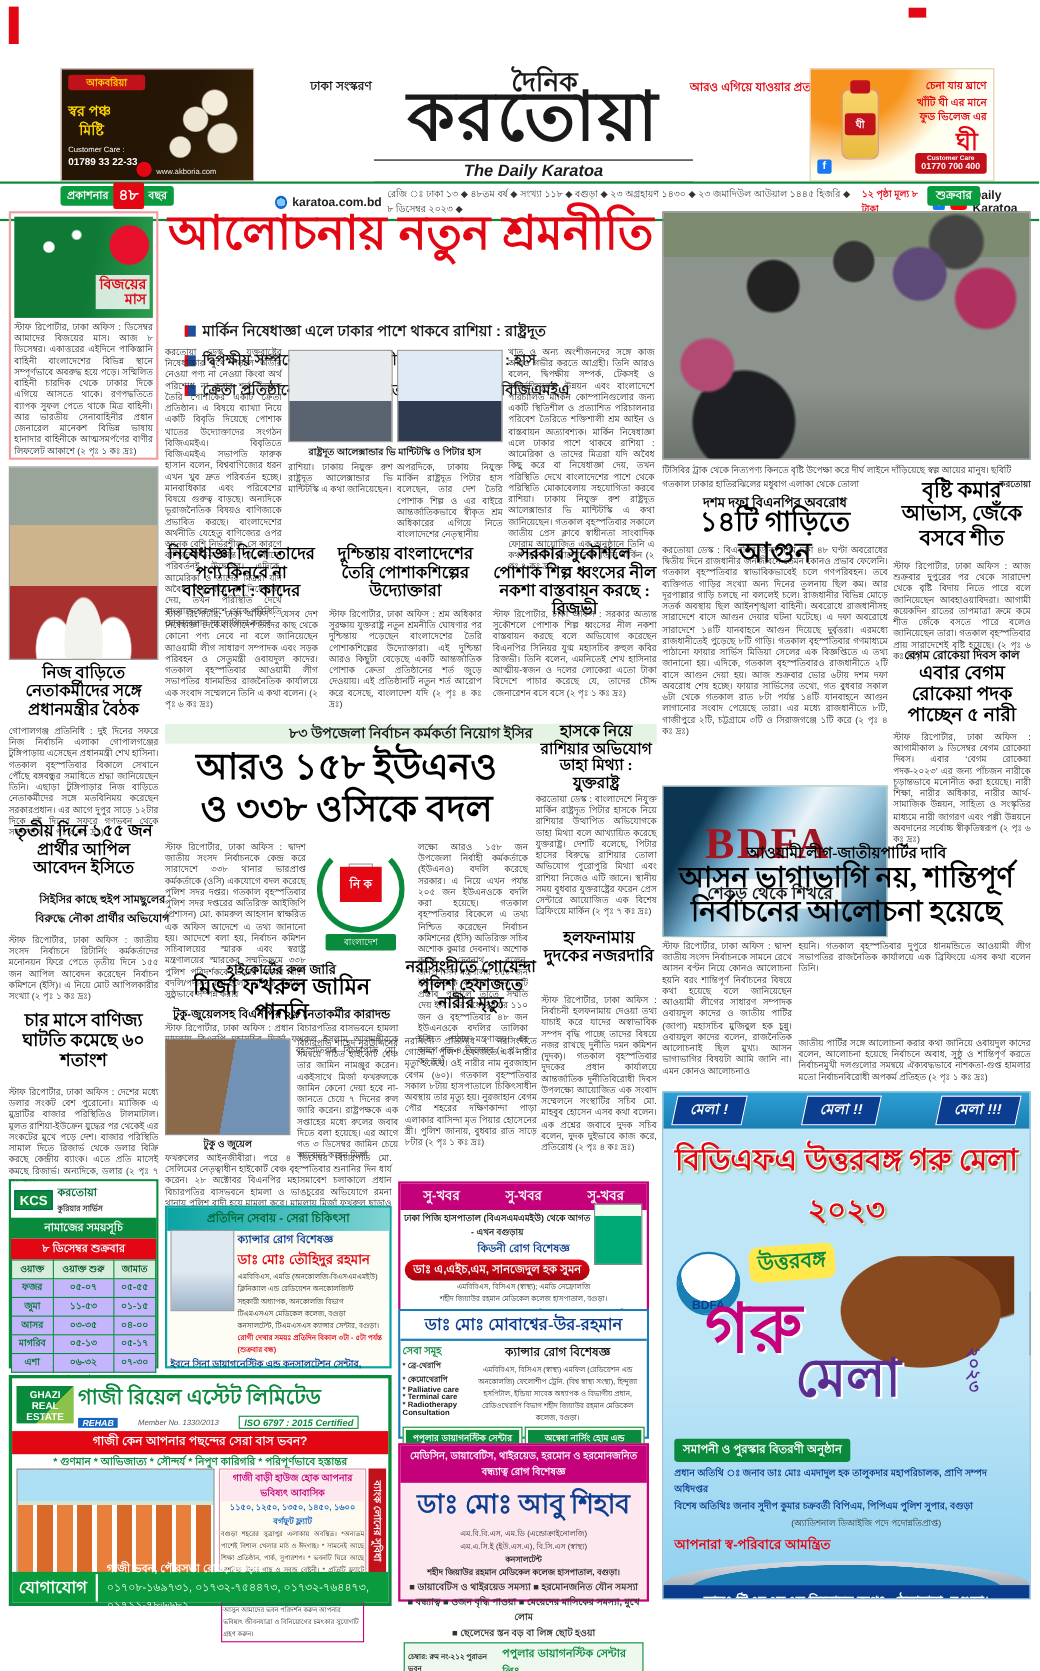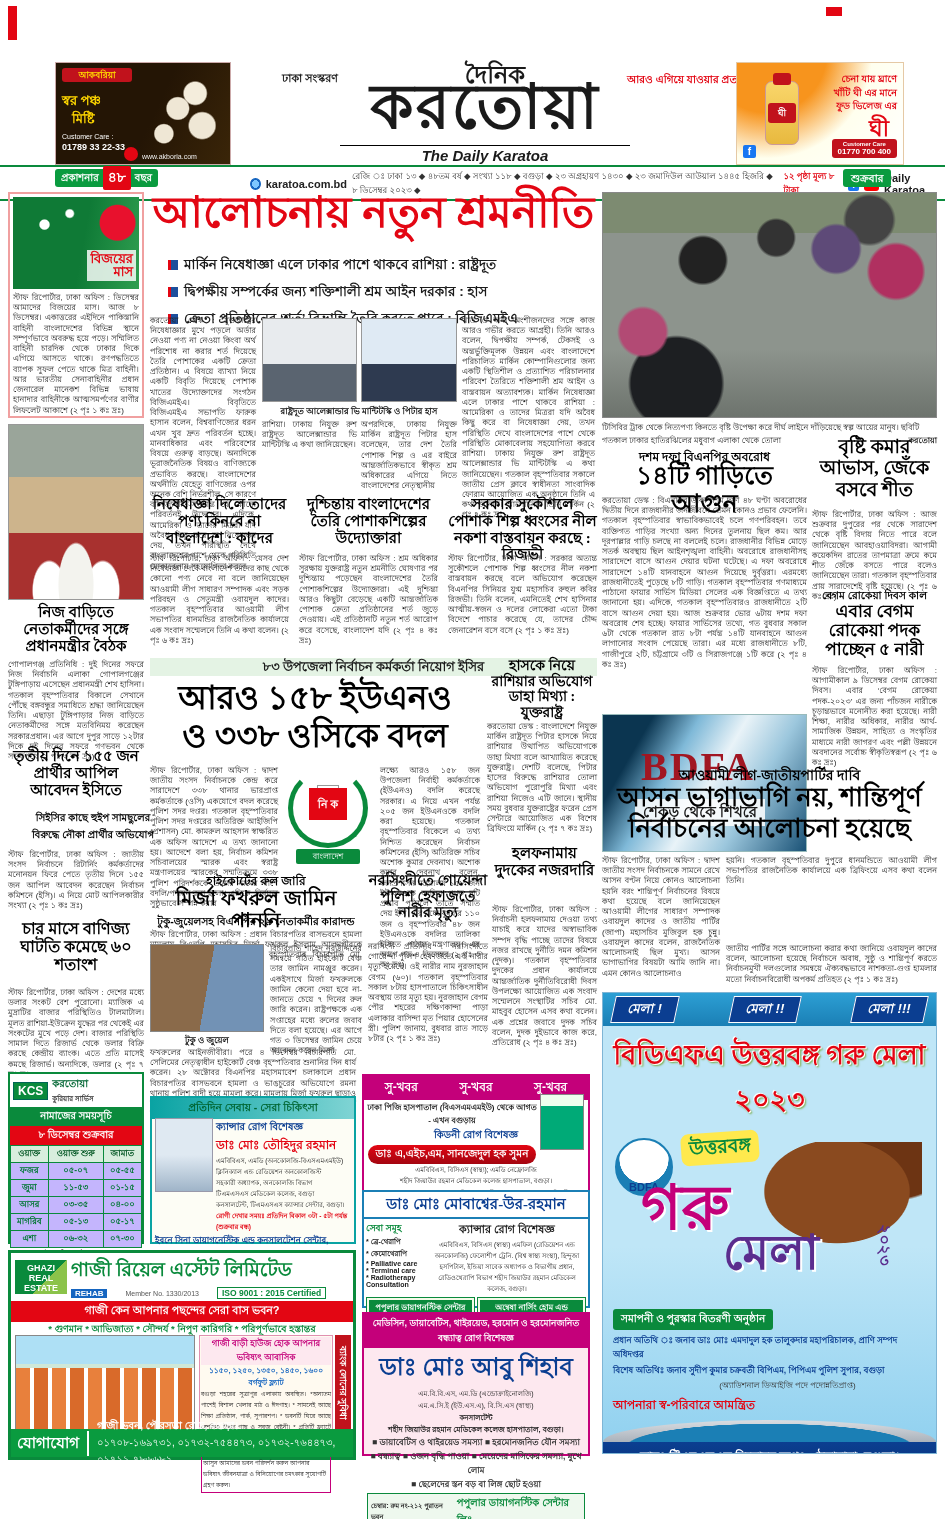--- a/index.html
+++ b/index.html
@@ -238,21 +238,21 @@
             <td>০৭-৩০</td>
           </tr>
       </tbody>
     </table>
     <div style="font-size:7px;text-align:center;font-weight:bold;color:#333;">সূত্র ঃ ইসলামিক ফাউন্ডেশন বাংলাদেশ</div>
     <div style="font-size:8px;text-align:center;font-weight:bold;font-style:italic;">ঢাকার সময় অনুযায়ী</div>
   </div>
 
   <div class="abs center" style="left:150px;top:190px;width:447px;font-size:43px;font-weight:900;color:#e30613;font-family:'Liberation Serif',serif;line-height:1.05;">আলোচনায় নতুন শ্রমনীতি</div>
   <div class="abs" style="left:168px;top:254px;width:420px;">
-    <div style="font-size:13.5px;font-weight:bold;margin-bottom:4px;"><span class="bullet"></span><span>মার্কিন নিষেধাজ্ঞা এলে ঢাকার পাশে থাকবে রাশিয়া : রাষ্ট্রদূত</span></div>
+    <div style="font-size:13.5px;font-weight:bold;margin-bottom:4px;margin-top:36px;"><span class="bullet"></span><span>মার্কিন নিষেধাজ্ঞা এলে ঢাকার পাশে থাকবে রাশিয়া : রাষ্ট্রদূত</span></div>
     <div style="font-size:13.5px;font-weight:bold;margin-bottom:4px;"><span class="bullet"></span><span>দ্বিপক্ষীয় সম্পর্কের জন্য শক্তিশালী শ্রম আইন দরকার : হাস</span></div>
     <div style="font-size:13.5px;font-weight:bold;"><span class="bullet"></span><span>ক্রেতা প্রতিষ্ঠানের ‘শর্ত’ বিভ্রান্তি তৈরি করতে পারে : বিজিএমইএ</span></div>
   </div>
   <div class="abs txt" style="left:150px;top:316px;width:106px;height:176px;">করতোয়া ডেস্ক : যুক্তরাষ্ট্রের নিষেধাজ্ঞার মুখে পড়লে অর্ডার নেওয়া পণ্য না নেওয়া কিংবা অর্থ পরিশোধ না করার শর্ত দিয়েছে তৈরি পোশাকের একটি ক্রেতা প্রতিষ্ঠান। এ বিষয়ে ব্যাখ্যা নিয়ে একটি বিবৃতি দিয়েছে পোশাক খাতের উদ্যোক্তাদের সংগঠন বিজিএমইএ। বিবৃতিতে বিজিএমইএ সভাপতি ফারুক হাসান বলেন, বিশ্ববাণিজ্যের ধরন এখন খুব দ্রুত পরিবর্তন হচ্ছে। মানবাধিকার এবং পরিবেশের বিষয়ে গুরুত্ব বাড়ছে। অন্যদিকে ভূরাজনৈতিক বিষয়ও বাণিজ্যকে প্রভাবিত করছে। বাংলাদেশের অর্থনীতি যেহেতু বাণিজ্যের ওপর অনেক বেশি নির্ভরশীল, সে কারণে বাণিজ্যনীতি-সংক্রান্ত যে কোনো পরিবর্তনই উদ্বেগের। এদিকে, আমেরিকা ও তাদের মিত্ররা যদি অবৈধ কিছু করে বা নিষেধাজ্ঞা দেয়, তখন পরিস্থিতি দেখে বাংলাদেশের পাশে থেকে পরিস্থিতি মোকাবেলায় সহযোগিতা করবে</div>
   <div class="abs ambphoto" style="left:262px;top:318px;width:95px;height:84px;"></div>
   <div class="abs ambphoto b" style="left:361px;top:318px;width:96px;height:84px;"></div>
   <div class="abs caption center" style="left:258px;top:405px;width:202px;">রাষ্ট্রদূত আলেক্সান্ডার ভি মান্টিটস্কি ও পিটার হাস</div>
   <div class="abs txt" style="left:262px;top:420px;width:95px;height:70px;">রাশিয়া। ঢাকায় নিযুক্ত রুশ রাষ্ট্রদূত আলেক্সান্ডার ভি মান্টিটস্কি এ কথা জানিয়েছেন।</div>
   <div class="abs txt" style="left:361px;top:420px;width:96px;height:70px;">অপরদিকে, ঢাকায় নিযুক্ত মার্কিন রাষ্ট্রদূত পিটার হাস বলেছেন, তার দেশ তৈরি পোশাক শিল্প ও এর বাইরে আন্তর্জাতিকভাবে স্বীকৃত শ্রম অধিকারের এগিয়ে নিতে বাংলাদেশের নেতৃস্থানীয়</div>
   <div class="abs txt" style="left:462px;top:316px;width:133px;height:176px;">খাত ও অন্য অংশীজনদের সঙ্গে কাজ আরও গভীর করতে আগ্রহী। তিনি আরও বলেন, দ্বিপক্ষীয় সম্পর্ক, টেকসই ও অন্তর্ভুক্তিমূলক উন্নয়ন এবং বাংলাদেশে পরিচালিত মার্কিন কোম্পানিগুলোর জন্য একটি স্থিতিশীল ও প্রত্যাশিত পরিচালনার পরিবেশ তৈরিতে শক্তিশালী শ্রম আইন ও বাস্তবায়ন অত্যাবশ্যক। মার্কিন নিষেধাজ্ঞা এলে ঢাকার পাশে থাকবে রাশিয়া : আমেরিকা ও তাদের মিত্ররা যদি অবৈধ কিছু করে বা নিষেধাজ্ঞা দেয়, তখন পরিস্থিতি দেখে বাংলাদেশের পাশে থেকে পরিস্থিতি মোকাবেলায় সহযোগিতা করবে রাশিয়া। ঢাকায় নিযুক্ত রুশ রাষ্ট্রদূত আলেক্সান্ডার ভি মান্টিটস্কি এ কথা জানিয়েছেন। গতকাল বৃহস্পতিবার সকালে জাতীয় প্রেস ক্লাবে স্বাধীনতা সাংবাদিক ফোরাম আয়োজিত এক অনুষ্ঠানে তিনি এ কথা জানান। আলোচনায় তিনি মার্কিন      (২ পৃঃ ৭ কঃ দ্রঃ)</div>
@@ -408,24 +408,24 @@
     <div style="font-size:6.5px;color:#0a8a3c;font-weight:bold;padding:0 3px;">সিরিয়ালের জন্য: ০১৯৭১-৫৭০০৭১, ০১৯৭১-৫৭০০৭২</div>
     <div style="font-size:6.5px;color:#e30613;font-weight:bold;padding:0 3px;">হট লাইন: ০৯৬১০-০০৯৬১৭ (সকাল-রাত)</div>
     <div style="font-size:7px;color:#0aa;padding:0 3px;font-weight:bold;">Ibn Sina Doctor Appointment অ্যাপটি ব্যবহার করুন</div>
   </div>
 
   <div class="abs ghazi" style="left:8px;top:1250px;width:348px;height:210px;">
     <div style="display:flex;align-items:center;gap:4px;padding:2px 4px;">
       <div class="ghazilogo" style="width:52px;height:34px;line-height:1.1;padding-top:4px;">GHAZI REAL ESTATE LTD</div>
       <div style="flex:1;">
         <div style="font-size:19px;font-weight:bold;color:#0a8a3c;font-family:'Liberation Serif',serif;">গাজী রিয়েল এস্টেট লিমিটেড</div>
-        <div style="display:flex;gap:18px;align-items:center;">
+        <div style="display:flex;gap:18px;align-items:center;font-style:italic;">
           <span style="background:#1565c0;color:#fff;font-size:8px;font-weight:bold;padding:0 4px;">REHAB</span>
           <span style="font-size:7px;color:#555;">Member No. 1330/2013</span>
-          <span style="border:1px solid #0a8a3c;color:#0a8a3c;font-size:8.5px;font-weight:bold;padding:0 4px;">ISO 9001 : 2015 Certified</span>
+          <span style="border:1px solid #0a8a3c;color:#0a8a3c;font-size:8.5px;font-weight:bold;padding:0 4px;">ISO 6797 : 2015 Certified</span>
         </div>
       </div>
     </div>
     <div class="ghaziq">গাজী কেন আপনার পছন্দের সেরা বাস ভবন?</div>
     <div class="ghazifeat">* গুণমান  * আভিজাত্য  * সৌন্দর্য * নিপুণ কারিগরি  * পরিপূর্ণভাবে হস্তান্তর</div>
     <div class="abs bldg" style="left:4px;top:82px;width:180px;height:96px;"></div>
     <div class="abs ghazibox" style="left:188px;top:82px;width:134px;height:96px;padding:1px;">
       <div class="ghaziboxtitle">গাজী বাড়ী হাউজ হোক আপনার ভবিষ্যৎ আবাসিক</div>
       <div style="font-size:7.5px;color:#1565c0;font-weight:bold;text-align:center;">১১৫০, ১২৫০, ১৩৫০, ১৪৫০, ১৬০০ বর্গফুট ফ্ল্যাট</div>
       <div style="font-size:6px;text-align:justify;">বগুড়া শহরের সুত্রাপুর এলাকায় অবস্থিত। *অন্যতম পাশেই বিশাল খেলার মাঠ ও ঈদগাহ। * সামনেই আছে শিক্ষা প্রতিষ্ঠান, পার্ক, সুপারশপ। * ভবনটি ঘিরে আছে বেশকিছু উন্নত গাছ ও সবুজ বেষ্টনী। * প্রতিটি ফ্ল্যাটে ব্যক্তিগত এলপিজি গ্যাস সরবরাহকারী দ্বারা ভবনটি গ্রাহকদের থেকে আলাদাভাবে গ্যাস সরবরাহ করা হবে।</div>

